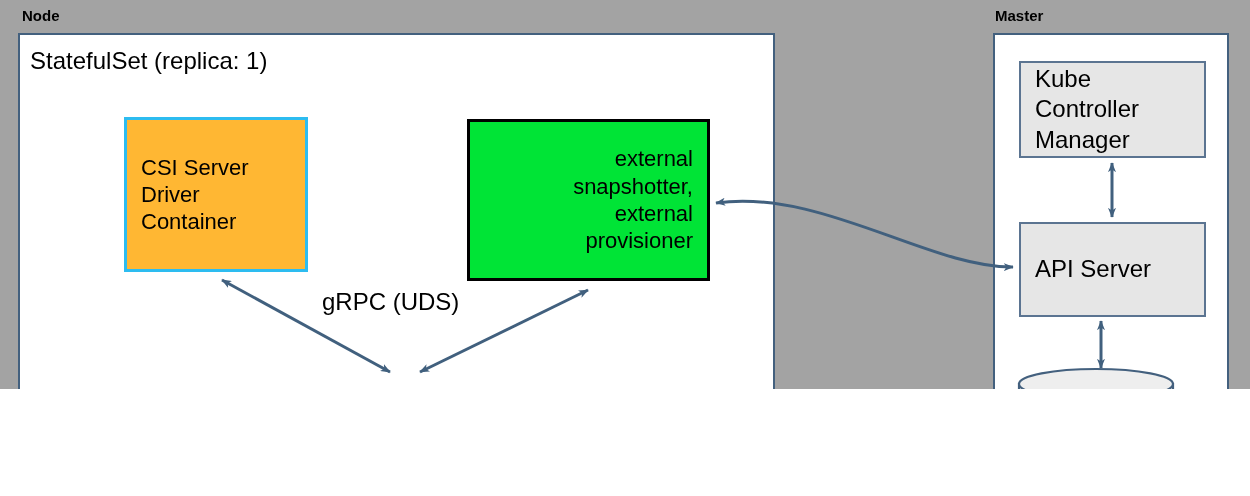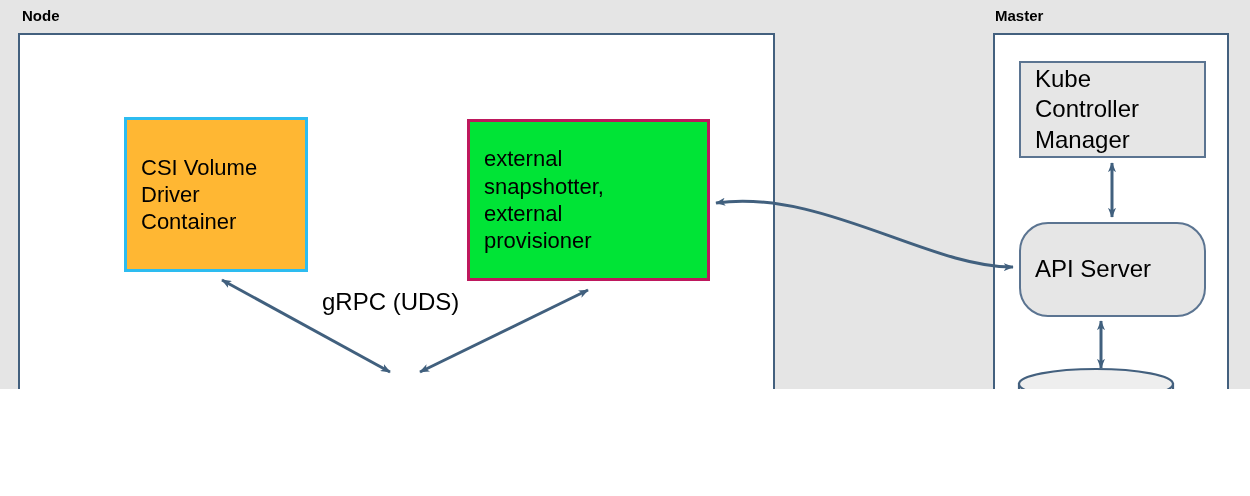--- a/index.html
+++ b/index.html
@@ -8,21 +8,21 @@
     background: #ffffff;
   }
   body {
     font-family: "Liberation Sans", sans-serif;
     color: #000000;
   }
   #canvas {
     position: relative;
     width: 1250px;
     height: 389px;
-    background: #e5e5e5;
+    background: #a3a3a3;
     overflow: hidden;
   }
   .svg-layer {
     position: absolute;
     left: 0;
     top: 0;
     width: 1250px;
     height: 496px;
     pointer-events: none;
   }
@@ -59,21 +59,22 @@
     font-size: 22px;
     line-height: 1.24;
     white-space: nowrap;
   }
   .box-orange {
     background: #ffb733;
     border: 3px solid #2dbcf0;
   }
   .box-green {
     background: #00e436;
-    border: 3px solid #be185d;
+    border: 3px solid #000000;
+    align-items: flex-end;
   }
   .box-grey {
     background: #e6e6e6;
     border: 2px solid #5b7491;
   }
   .box-grey .line {
     font-size: 24px;
     line-height: 1.26;
   }
   .cyl {
@@ -106,20 +107,21 @@
 <div id="canvas">
 
   <div class="group-label" style="left:22px; top:8px;">Node</div>
 
   <div class="group-label" style="left:995px; top:8px;">Master</div>
 
   <div class="outer-box" style="left:18px; top:33px; width:757px; height:454px;"></div>
 
   <div class="outer-box" style="left:993px; top:33px; width:236px; height:454px;"></div>
 
+  <div class="statefulset-title" style="left:30px; top:48px;">StatefulSet (replica: 1)</div>
 
   <svg class="svg-layer" viewBox="0 0 1250 496">
     <defs>
       <marker id="arrowEnd" markerWidth="10" markerHeight="8" refX="9.2" refY="4" orient="auto" markerUnits="userSpaceOnUse">
         <path d="M0,0 L10,4 L0,8 L2.6,4 Z" fill="#41607e"></path>
       </marker>
       <marker id="arrowStart" markerWidth="10" markerHeight="8" refX="0.8" refY="4" orient="auto" markerUnits="userSpaceOnUse">
         <path d="M10,0 L0,4 L10,8 L7.4,4 Z" fill="#41607e"></path>
       </marker>
     </defs>
@@ -129,42 +131,42 @@
     <line x1="588" y1="290" x2="420" y2="372" stroke="#41607e" stroke-width="3" marker-start="url(#arrowStart)" marker-end="url(#arrowEnd)"></line>
 
     <path d="M716,203 C820,188 930,268 1013,267" fill="none" stroke="#41607e" stroke-width="3" marker-start="url(#arrowStart)" marker-end="url(#arrowEnd)"></path>
 
     <line x1="1112" y1="163" x2="1112" y2="217" stroke="#41607e" stroke-width="3" marker-start="url(#arrowStart)" marker-end="url(#arrowEnd)"></line>
 
     <line x1="1101" y1="321" x2="1101" y2="368" stroke="#41607e" stroke-width="3" marker-start="url(#arrowStart)" marker-end="url(#arrowEnd)"></line>
   </svg>
 
   <div class="node-box box-orange" style="left:124px; top:117px; width:184px; height:155px;">
-    <div class="line">CSI Volume</div>
+    <div class="line">CSI Server</div>
     <div class="line">Driver</div>
     <div class="line">Container</div>
   </div>
 
   <div class="node-box box-green" style="left:467px; top:119px; width:243px; height:162px;">
     <div class="line">external</div>
     <div class="line">snapshotter,</div>
     <div class="line">external</div>
     <div class="line">provisioner</div>
   </div>
 
   <div class="edge-label" style="left:322px; top:288px;">gRPC (UDS)</div>
 
 
   <div class="node-box box-grey" style="left:1019px; top:61px; width:187px; height:97px;">
     <div class="line">Kube</div>
     <div class="line">Controller</div>
     <div class="line">Manager</div>
   </div>
 
-  <div class="node-box box-grey" style="left:1019px; top:222px; width:187px; height:95px;border-radius:29px;">
+  <div class="node-box box-grey" style="left:1019px; top:222px; width:187px; height:95px;">
     <div class="line">API Server</div>
   </div>
 
   <div class="cyl" style="left:1016px; top:367px; width:160px; height:77px;">
     <svg width="160" height="77" viewBox="0 0 160 77">
       <path d="M3,17 L3,58 A77,16 0 0 0 157,58 L157,17 Z" fill="#e6e6e6" stroke="#43607e" stroke-width="2.2"></path>
       <ellipse cx="80" cy="17" rx="77" ry="15" fill="#eeeeee" stroke="#43607e" stroke-width="2.2"></ellipse>
     </svg>
     <div class="cyl-label left-align" style="top:37px;">etcd</div>
   </div>

